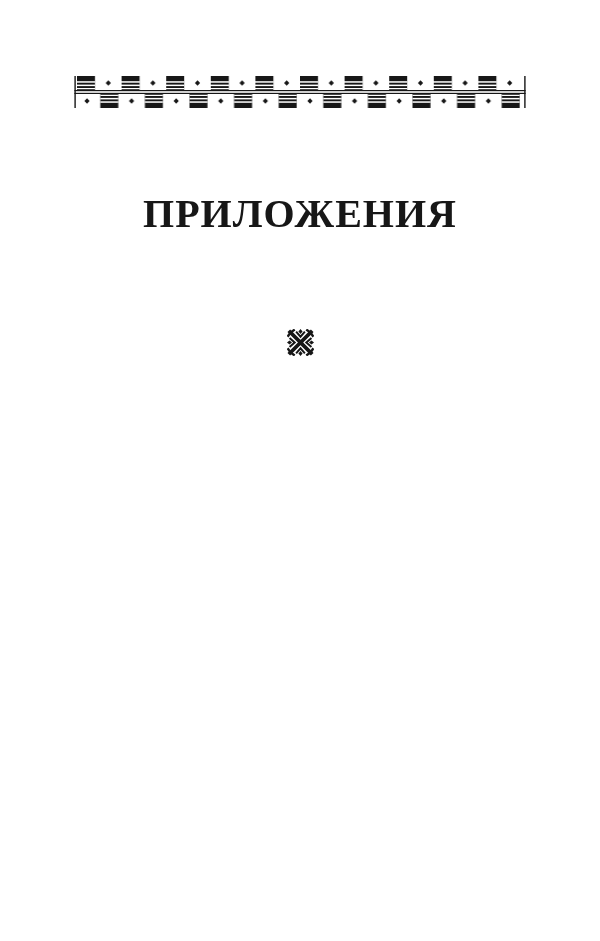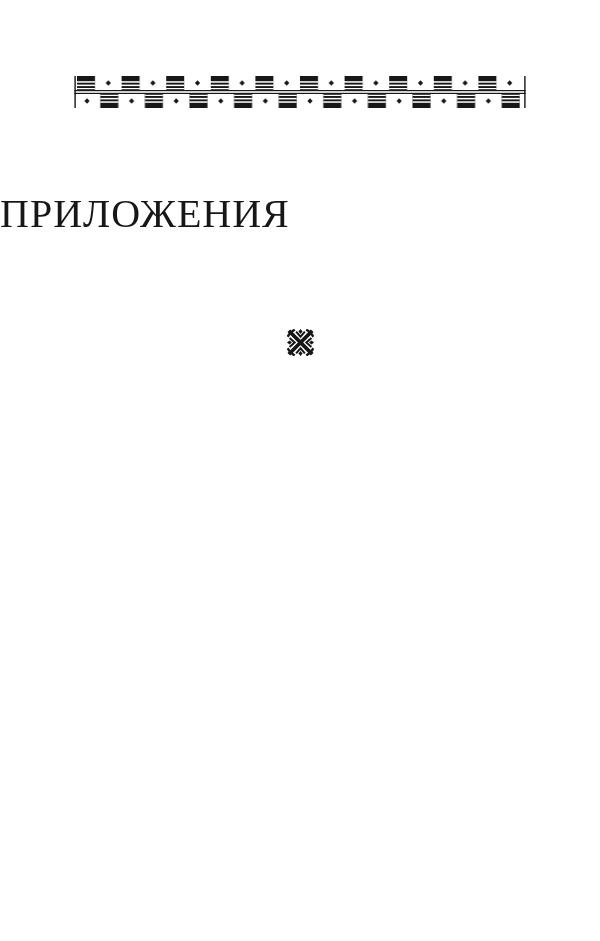--- a/index.html
+++ b/index.html
@@ -34,22 +34,23 @@
   .ink-stroke { stroke: var(--ink); fill: none; }
 
   
   .title {
     position: absolute;
     left: 0;
     top: 190px;
     width: 600px;
     height: 48px;
     line-height: 48px;
+    text-align: center;
     font-size: 40px;
-    font-weight: normal;
+    font-weight: bold;
     letter-spacing: 1px;
     color: var(--ink);
     white-space: nowrap;
   }
 
   
   .fleuron {
     position: absolute;
     left: 287px;
     top: 329px;

